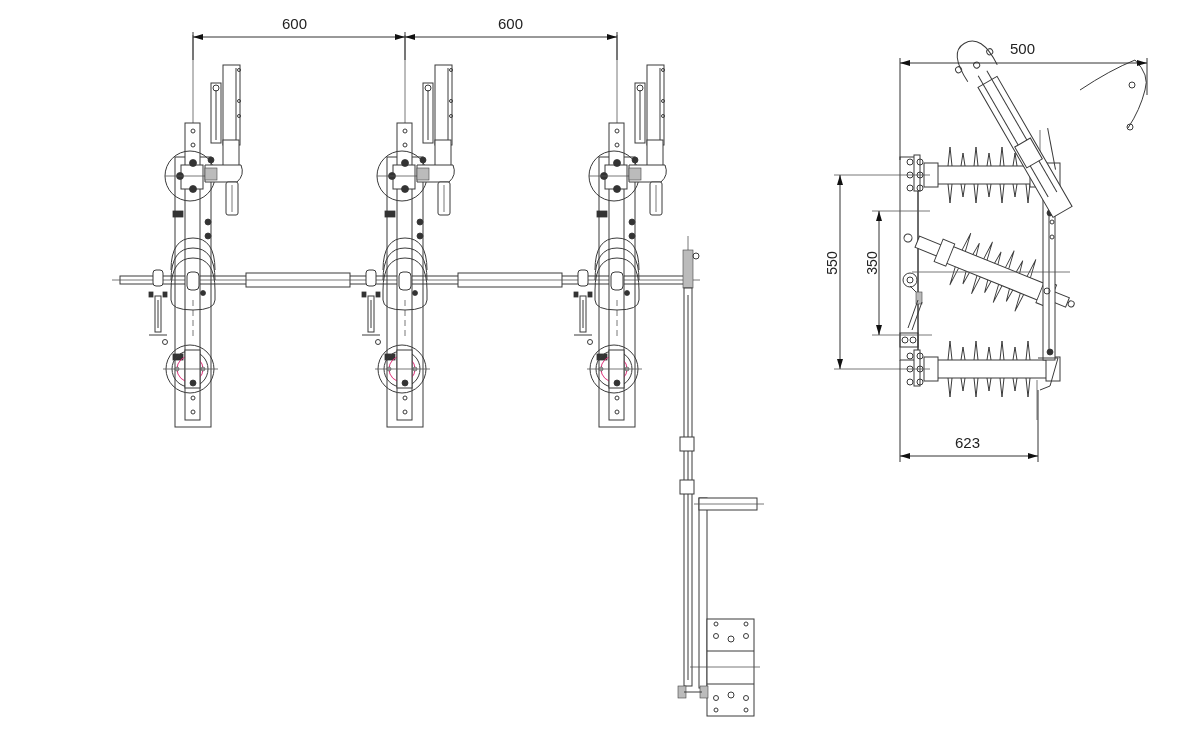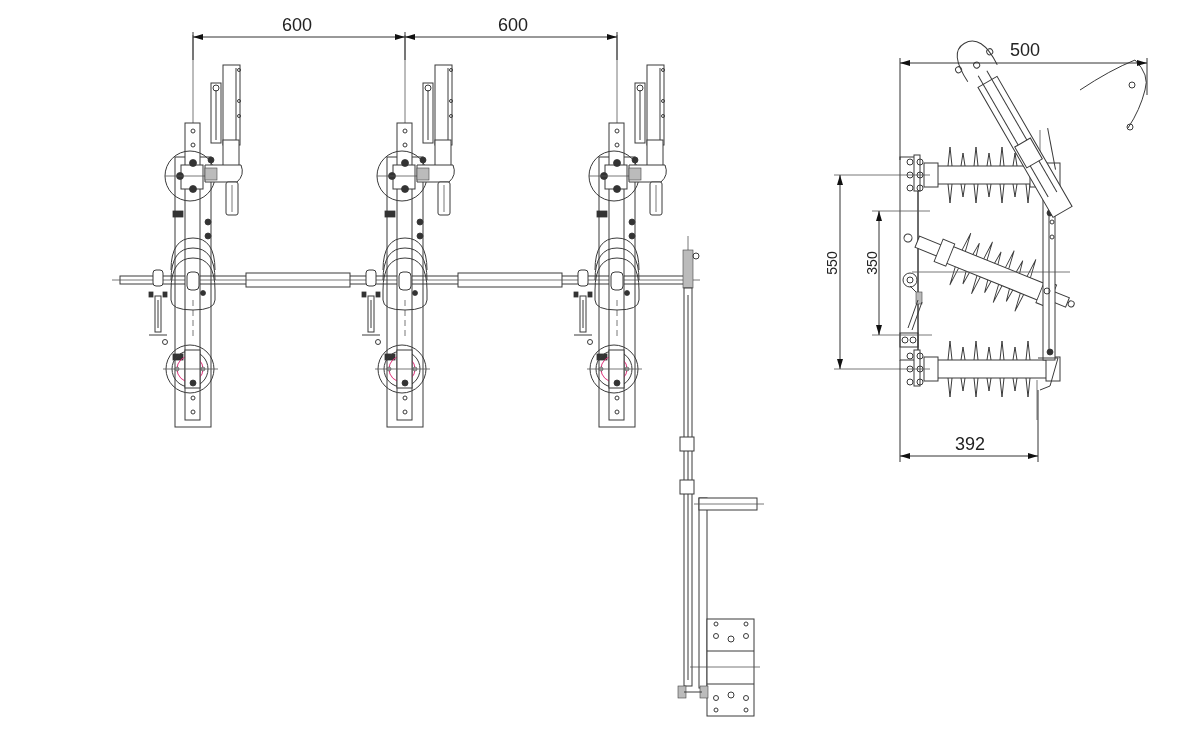--- a/index.html
+++ b/index.html
@@ -6,21 +6,21 @@
   #canvas{position:relative;width:1200px;height:729px;background:#fff;overflow:hidden;font-family:"Liberation Sans",sans-serif;}
   svg{position:absolute;left:0;top:0;}
   .ln{stroke:#3a3a3a;stroke-width:1;fill:none;}
   .lt{stroke:#555;stroke-width:0.8;fill:none;}
   .fw{stroke:#3a3a3a;stroke-width:1;fill:#fff;}
   .dk{fill:#333;stroke:#333;stroke-width:0.8;}
   .gy{fill:#bbb;stroke:#444;stroke-width:0.6;}
   .pk{stroke:#e0307a;stroke-width:1;fill:none;}
   .dim{stroke:#333;stroke-width:1;fill:none;}
   .arr{fill:#111;}
-  .lbl{position:absolute;font-size:18px;color:#222;white-space:nowrap;}
+  .lbl{position:absolute;font-size:15px;color:#222;white-space:nowrap;}
   .vlbl{position:absolute;font-size:14px;color:#222;white-space:nowrap;transform:rotate(-90deg);transform-origin:center center;}
 </style>
 </head>
 <body>
 
 <div id="canvas">
 
 <svg width="1200" height="729" viewBox="0 0 1200 729">
   <defs>
 
@@ -271,15 +271,15 @@
       <polygon class="arr" points="1038,456 1028,453 1028,459"></polygon>
     </g>
   </g>
 </svg>
 
 <span class="lbl" style="left:282px;top:15px;">600</span>
 <span class="lbl" style="left:498px;top:15px;">600</span>
 <span class="lbl" style="left:1010px;top:40px;">500</span>
 <span class="vlbl" style="left:820px;top:255px;">550</span>
 <span class="vlbl" style="left:860px;top:255px;">350</span>
-<span class="lbl" style="left:955px;top:434px;">392</span>
+<span class="lbl" style="left:955px;top:434px;">623</span>
 
 </div>
 
 </body></html>

